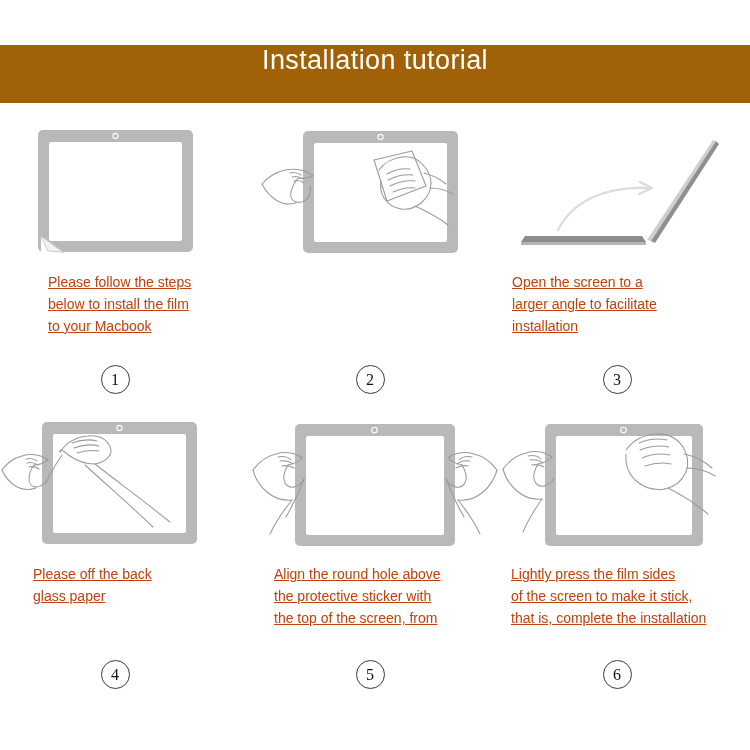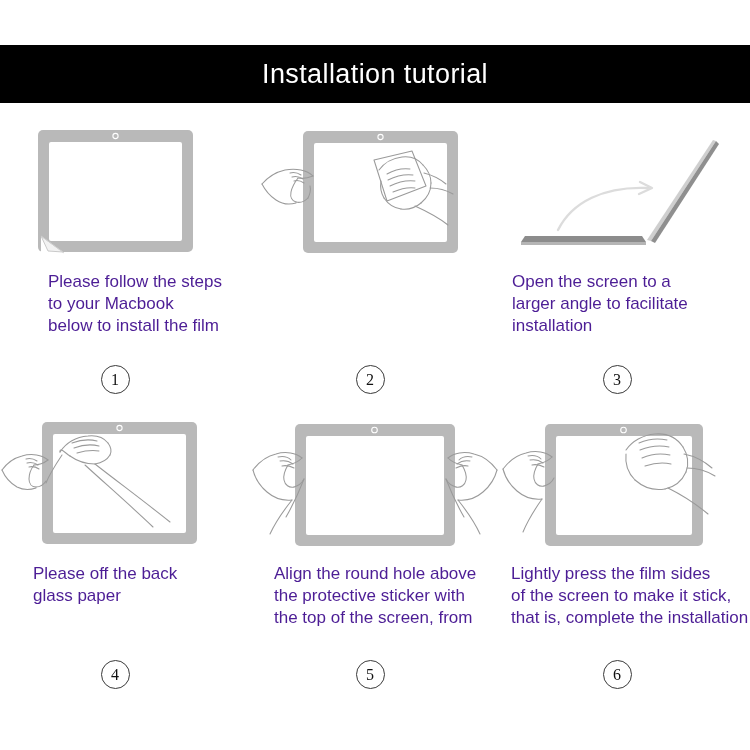--- a/index.html
+++ b/index.html
@@ -22,23 +22,22 @@
     background: #ffffff;
   }
 
   
   #header-banner {
     position: absolute;
     left: 0;
     top: 45px;
     width: 750px;
     height: 58px;
-    background: #000000;
+    background: #a16207;
     display: flex;
-    align-items: center;
     justify-content: center;
   }
   #header-title {
     color: #ffffff;
     font-size: 27px;
     font-weight: 400;
     letter-spacing: 0.4px;
     font-family: "Liberation Sans", sans-serif;
   }
 
@@ -57,25 +56,26 @@
     box-sizing: border-box;
     padding: 0;
   }
   .illus {
     position: relative;
     height: 145px;
     width: 250px;
   }
   .illus svg { display: block; }
   .step-text {
-    font-size: 17px;
+    font-size: 14px;
     line-height: 22px;
-    color: #4c1d95;
+    color: #c2410c;
     padding: 0 14px 0 0;
     margin-top: 8px;
+    text-decoration: underline;
   }
   .step-text .ln { display: block; white-space: nowrap; }
   .num-wrap {
     position: absolute;
     left: 0;
     width: 250px;
     display: flex;
     justify-content: center;
   }
   .num-circle {
@@ -129,22 +129,22 @@
           <rect x="38" y="12" width="155" height="122" rx="5" fill="#b9b9b9"></rect>
           <rect x="49" y="24" width="133" height="99" rx="2" fill="#ffffff"></rect>
           <circle cx="115.5" cy="18" r="2.6" fill="none" stroke="#ffffff" stroke-width="1.1"></circle>
           <path d="M41 118 L63 134 L41 134 Z" fill="#ffffff"></path>
           <path d="M41 118 L63 134 L48 133 Z" fill="#f2f2f2" stroke="#bdbdbd" stroke-width="0.8"></path>
           <path d="M41 118 L64 135" stroke="#cfcfcf" stroke-width="0.9" fill="none"></path>
         </svg>
       </div>
       <div class="step-text">
         <span class="ln">Please follow the steps</span>
+        <span class="ln">below to install the film</span>
         <span class="ln">to your Macbook</span>
-        <span class="ln">below to install the film</span>
       </div>
       <div class="num-wrap">
         <div class="num-circle">1</div>
       </div>
     </div>
 
     <div class="step-cell r1 c2">
       <div class="illus">
         <svg width="250" height="145" viewBox="0 0 250 145">
           <rect x="53" y="13" width="155" height="122" rx="5" fill="#b9b9b9"></rect>

